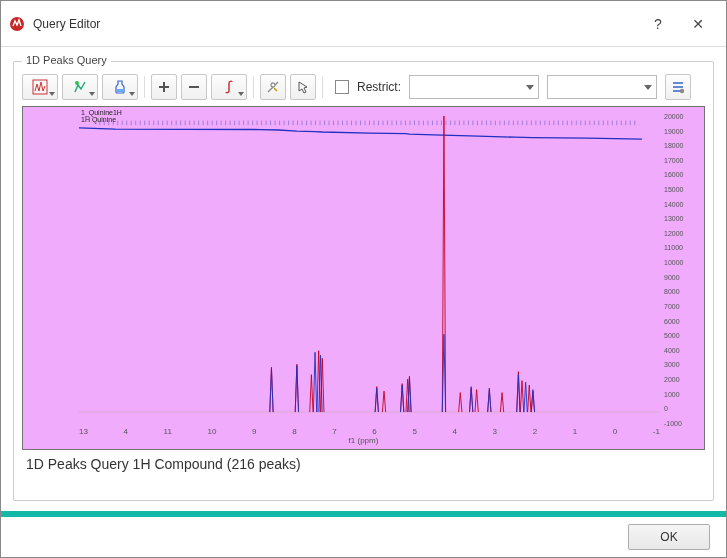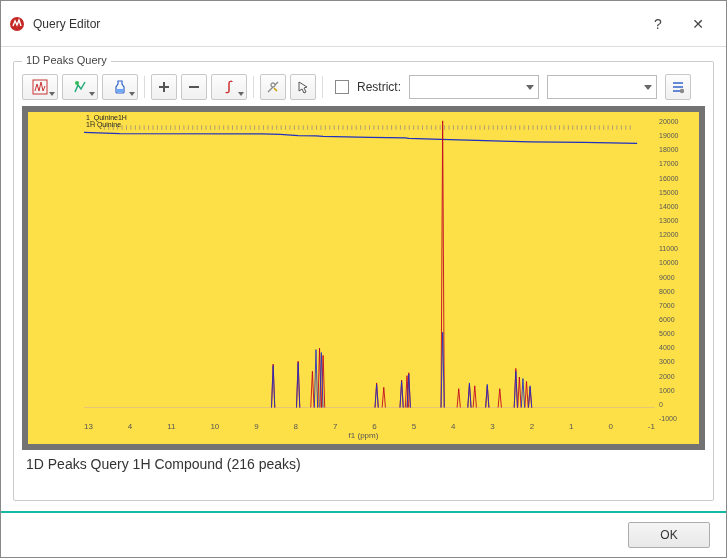--- a/index.html
+++ b/index.html
@@ -20,23 +20,23 @@
   .tool svg { width: 16px; height: 16px; }
   .sep { width: 1px; height: 22px; background: #ddd; margin: 0 2px; }
   .restrict-box { display: flex; align-items: center; gap: 8px; margin-left: 6px; }
   .chk { width: 14px; height: 14px; border: 1px solid #888; background: #fff; cursor: pointer; }
   .restrict-label { font-size: 12px; }
   .combo { height: 24px; border: 1px solid #bbb; background: #fff; display: flex; align-items: center; justify-content: flex-end; padding: 0 4px; cursor: pointer; margin-left: 4px; }
   .combo .caret2 { border-left: 4px solid transparent; border-right: 4px solid transparent; border-top: 5px solid #666; }
   .combo.c1 { width: 130px; }
   .combo.c2 { width: 110px; }
   .tool-end { margin-left: 4px; }
-  .spectrum-wrap { flex: 1; position: relative; border: 6px solid #737373; background: #fde047; overflow: hidden; }
+  .spectrum-wrap { flex: 1; position: relative; border: 1px solid #737373; background: #f0abfc; overflow: hidden; }
   .status-line { padding: 6px 4px 2px 4px; font-size: 14px; color: #333; }
-  .footer { height: 46px; display: flex; align-items: center; justify-content: flex-end; gap: 10px; padding: 0 16px; border-top: 2px solid #14b8a6; }
+  .footer { height: 46px; display: flex; align-items: center; justify-content: flex-end; gap: 10px; padding: 0 16px; border-top: 6px solid #14b8a6; }
   .btn { min-width: 82px; height: 26px; border: 1px solid #adadad; background: linear-gradient(#f5f5f5,#e8e8e8); border-radius: 2px; cursor: pointer; font-size: 12px; display: flex; align-items: center; justify-content: center; }
   
   .y-axis { position: absolute; right: 4px; top: 6px; bottom: 22px; width: 36px; font-size: 7px; color: #555; display: flex; flex-direction: column; justify-content: space-between; text-align: left; }
   .y-axis span { line-height: 1; }
   .x-axis { position: absolute; left: 56px; right: 44px; bottom: 4px; height: 18px; font-size: 8px; color: #555; display: flex; justify-content: space-between; }
   .x-label { position: absolute; bottom: 4px; left: 50%; transform: translateX(-50%); font-size: 8px; color: #555; }
   .plot-area { position: absolute; left: 56px; right: 44px; top: 6px; bottom: 22px; }
   .plot-area svg { width: 100%; height: 100%; }
   .sample-label { position: absolute; left: 58px; top: 2px; font-size: 7px; color: #222; line-height: 1; }
 </style>

